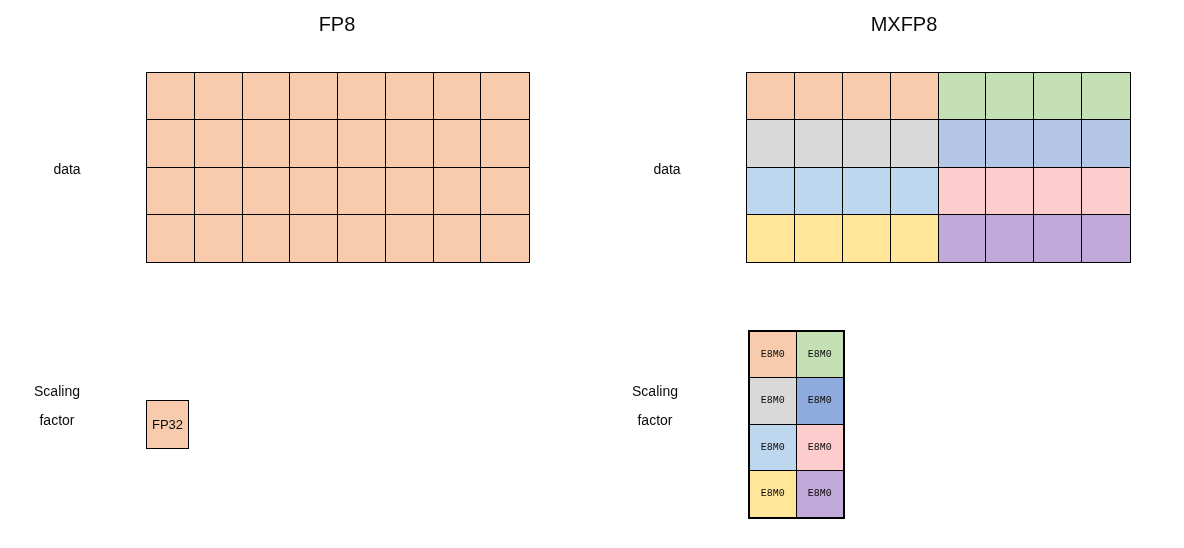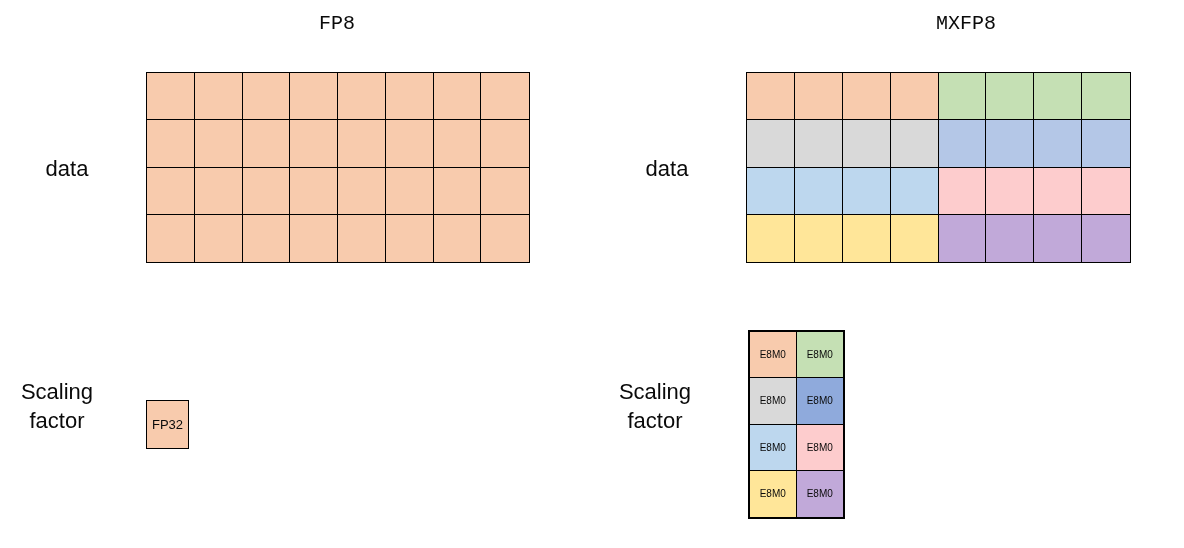--- a/index.html
+++ b/index.html
@@ -1,27 +1,27 @@
 <!DOCTYPE html>
 <html><head>
 <meta charset="utf-8">
 <style>
   html,body{margin:0;padding:0;background:#ffffff;}
   body{font-family:"Liberation Sans",sans-serif;color:#000;}
   .canvas{position:relative;width:1184px;height:548px;background:#fff;overflow:hidden;}
 
   .title{
     position:absolute;top:12px;width:200px;
-    font-size:20px;line-height:24px;text-align:center;color:#0a0a0a;font-family:Liberation Mono, monospace;
+    font-size:20px;line-height:24px;text-align:center;color:#0a0a0a;
   }
   .title.fp8{left:237px;}
-  .title.mxfp8{left:866px;}
+  .title.mxfp8{left:804px;}
 
   .side-label{
-    position:absolute;font-size:22px;line-height:24px;
+    position:absolute;font-size:14px;line-height:24px;
     text-align:center;color:#0a0a0a;white-space:nowrap;
   }
   .data-label{top:157px;width:80px;}
   .data-label.fp8{left:27px;}
   .data-label.mxfp8{left:627px;}
 
   .scaling-label{top:377px;width:110px;line-height:29px;}
   .scaling-label.fp8{left:2px;}
   .scaling-label.mxfp8{left:600px;}
 
@@ -136,21 +136,21 @@
       <div class="cell last-row" style="background: rgb(193, 169, 217);"></div>
       <div class="cell last-row" style="background: rgb(193, 169, 217);"></div>
       <div class="cell last-col last-row" style="background: rgb(193, 169, 217);"></div>
     </div>
 
   <div class="side-label scaling-label mxfp8">
     <div>Scaling</div>
     <div>factor</div>
   </div>
 
-  <div class="grid scale-grid mxfp8" data-grid="mxfp8.scaling_grid" style="grid-template-columns: repeat(2, 1fr); grid-template-rows: repeat(4, 1fr);">
+  <div class="grid scale-grid mxfp8" data-grid="mxfp8.scaling_grid" style="grid-template-columns: repeat(2, 1fr); grid-template-rows: repeat(4, 1fr); font-family: Liberation Mono, monospace;">
       <div class="cell" style="background: rgb(248, 203, 173);">
         <span>E8M0</span>
       </div>
       <div class="cell last-col" style="background: rgb(197, 224, 180);">
         <span>E8M0</span>
       </div>
       <div class="cell" style="background: rgb(217, 217, 217);">
         <span>E8M0</span>
       </div>
       <div class="cell last-col" style="background: rgb(143, 170, 220);">

